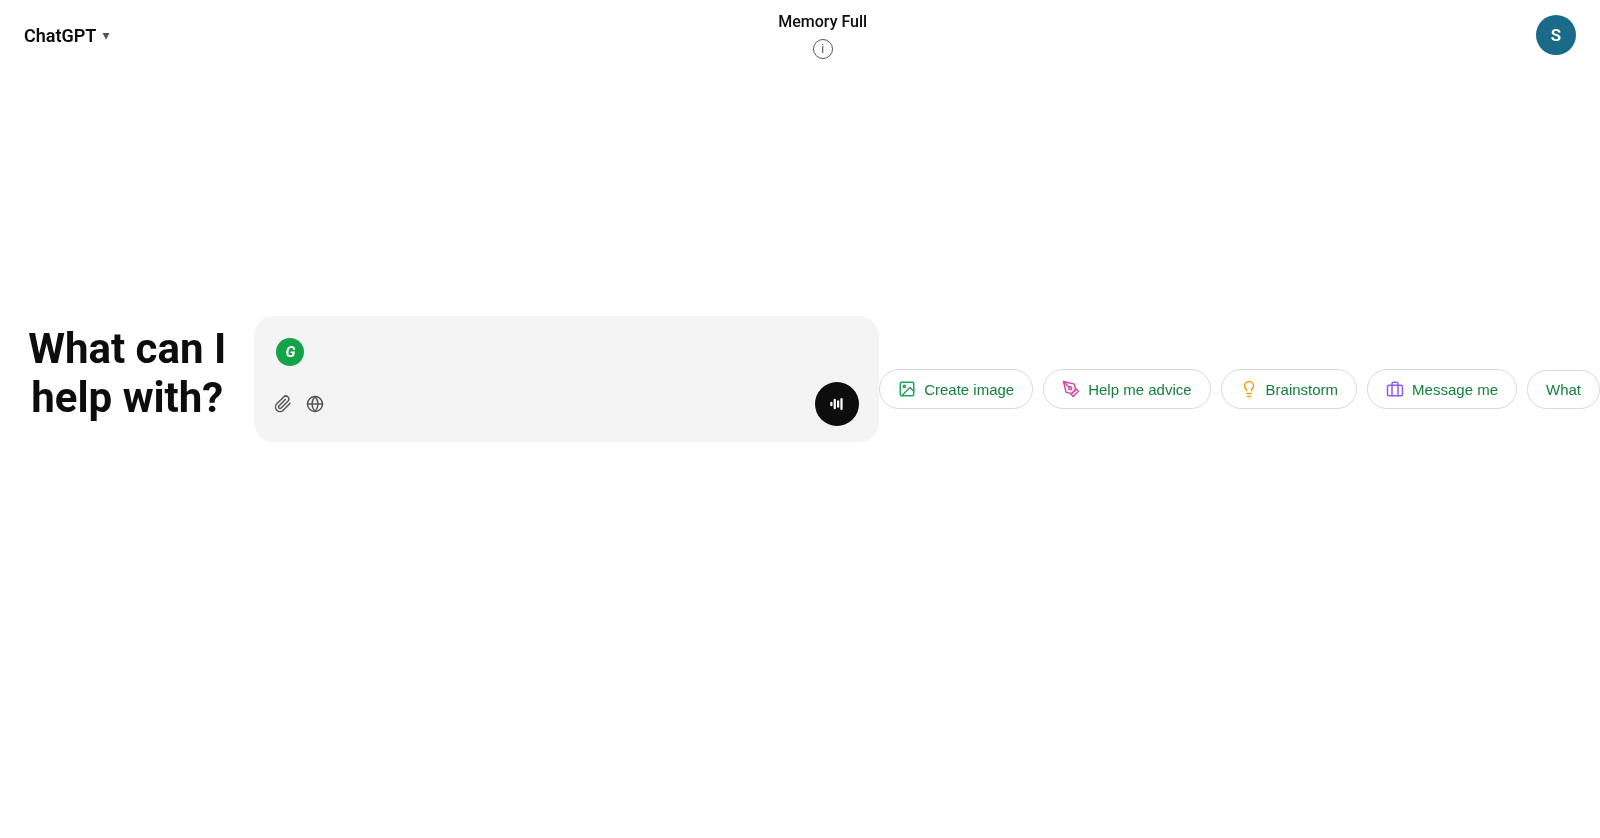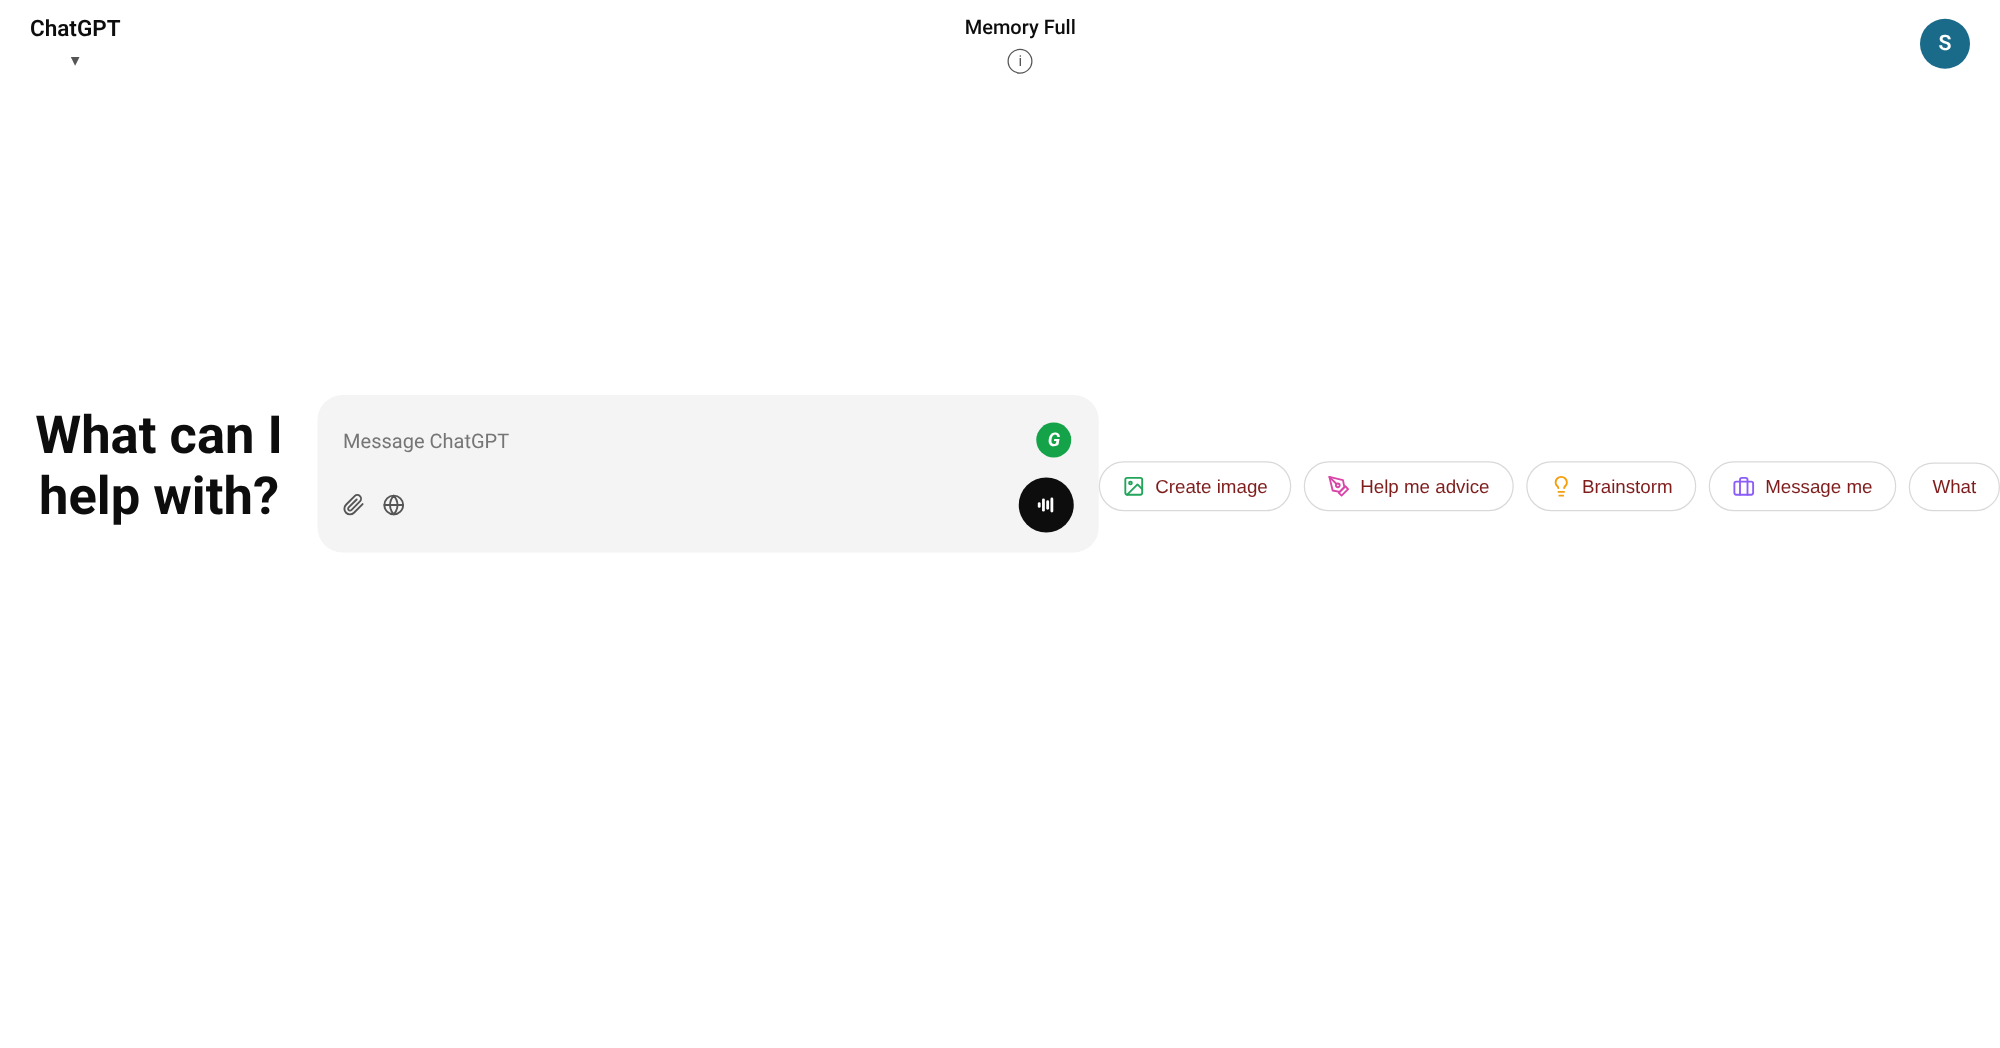--- a/index.html
+++ b/index.html
@@ -28,21 +28,20 @@
       align-items: center;
       justify-content: space-between;
       padding: 0 24px;
     }
 
     .header-left {
       display: flex;
       align-items: center;
       gap: 6px;
       cursor: pointer;
-      flex-direction: column;
     }
 
     .header-title {
       font-size: 18px;
       font-weight: 600;
       color: #0d0d0d;
     }
 
     .chevron-icon {
       color: #555;
@@ -207,21 +206,21 @@
       display: flex;
       align-items: center;
       gap: 8px;
       padding: 10px 18px;
       border: 1.5px solid #d9d9d9;
       border-radius: 50px;
       background: white;
       cursor: pointer;
       font-size: 15px;
       font-weight: 500;
-      color: #7f1d1d;
+      color: #15803d;
       white-space: nowrap;
       transition: background 0.15s;
     }
 
     .chip-icon {
       font-size: 17px;
       display: flex;
       align-items: center;
     }
 
@@ -257,21 +256,20 @@
   <div class="avatar">
     <span>S</span>
   </div>
 </div>
 
 <div class="main">
   <h1 class="hero-title">What can I help with?</h1>
 
   <div class="input-box">
     <div class="input-row">
-      <input type="text" class="message-input" placeholder="Message ChatGPT" style="">
       <div class="grammarly-icon">
         <div class="grammarly-g">
             <em>G</em>
           </div>
       </div>
     </div>
     <div class="input-bottom-row">
       <div class="input-icons-left">
         <button class="input-icon-btn" title="Attach">
           <svg viewBox="0 0 24 24" fill="none" stroke="currentColor" stroke-width="2" stroke-linecap="round" stroke-linejoin="round">

